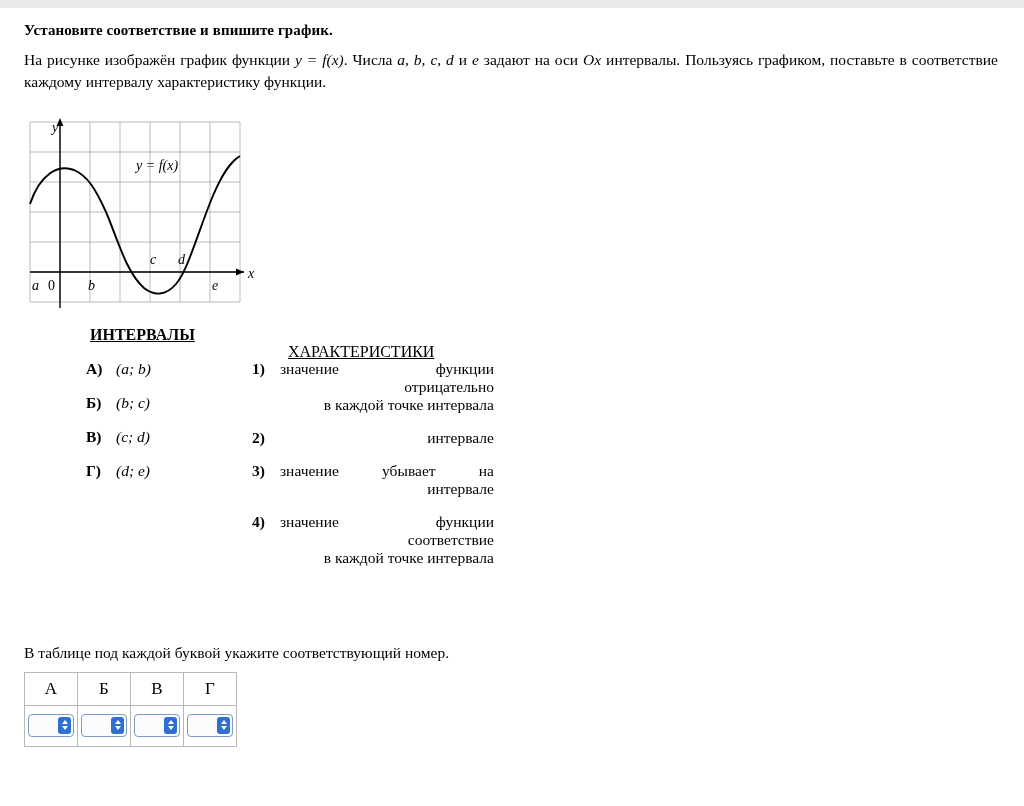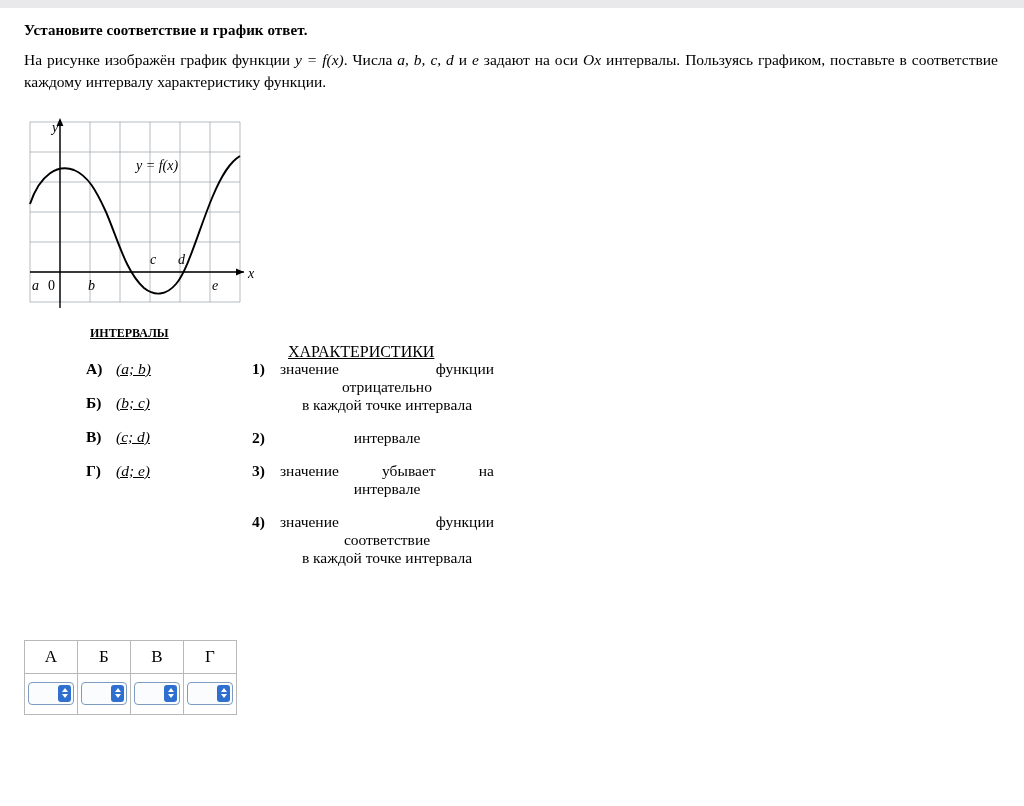--- a/index.html
+++ b/index.html
@@ -53,21 +53,21 @@
   .cols-head {
     margin-top: 14px;
     position: relative;
     height: 26px;
   }
   .head-intervals {
     position: absolute;
     left: 66px;
     top: 0;
     font-weight: bold;
-    font-size: 12px;
+    font-size: 16px;
     text-decoration: underline;
   }
   .head-chars {
     position: absolute;
     left: 264px;
     top: 17px;
     font-weight: normal;
     font-size: 16px;
     text-decoration: underline;
   }
@@ -89,21 +89,20 @@
     font-size: 15.5px;
   }
   .interval-letter {
     font-weight: bold;
     width: 30px;
     padding-left: 62px;
     box-sizing: content-box;
   }
   .interval-value {
     font-style: italic;
-    text-decoration: underline;
   }
 
   .col-chars {
     position: absolute;
     left: 228px;
     top: 0;
     width: 250px;
   }
   .char-row {
     display: flex;
@@ -116,21 +115,21 @@
     flex: none;
   }
   .char-text {
     width: 214px;
   }
   .just-line {
     text-align: justify;
     text-align-last: justify;
   }
   .plain-line {
-    text-align: center;
+    text-align: right;
   }
 
   .note {
     font-size: 15.5px;
     margin-top: 4px;
     margin-bottom: 10px;
   }
 
   
   .answer-table {
@@ -188,21 +187,21 @@
     border-top: 4px solid #ffffff;
   }
 </style>
 </head>
 <body>
 
 <div class="topbar"></div>
 
 <div class="content">
 
-  <div class="task-title">Установите соответствие и график ответ.</div>
+  <div class="task-title">Установите соответствие и впишите график.</div>
 
   <div class="task-body">
     <span>На рисунке изображён график функции </span><span class="ital">y = f(x)</span><span>.  Числа </span><span class="ital">a,  b,  c,  d</span><span> и </span><span class="ital">e</span><span> задают на оси </span><span class="ital">Ox</span><span> интервалы. Пользуясь графиком, поставьте в соответствие каждому интервалу характеристику функции.</span>
   </div>
 
   <div class="graph-wrap">
     <svg width="260" height="200" viewBox="0 0 260 200">
 
       <g stroke="#9aa0a6" stroke-width="0.7">
         <line x1="4" y1="10" x2="4" y2="190"></line>
@@ -298,20 +297,21 @@
         <span class="char-text">
           <span class="just-line" style="display:block">значение функции</span>
           <span class="plain-line" style="display:block">соответствие</span>
           <span class="plain-line" style="display:block">в каждой точке интервала</span>
         </span>
       </div>
     </div>
 
   </div>
 
+  <div class="note">В таблице под каждой буквой укажите соответствующий номер.</div>
 
   <table class="answer-table">
     <tbody>
         <tr class="head">
       <td>А</td>
       <td>Б</td>
       <td>В</td>
       <td>Г</td>
     </tr>
     <tr class="inputs">

